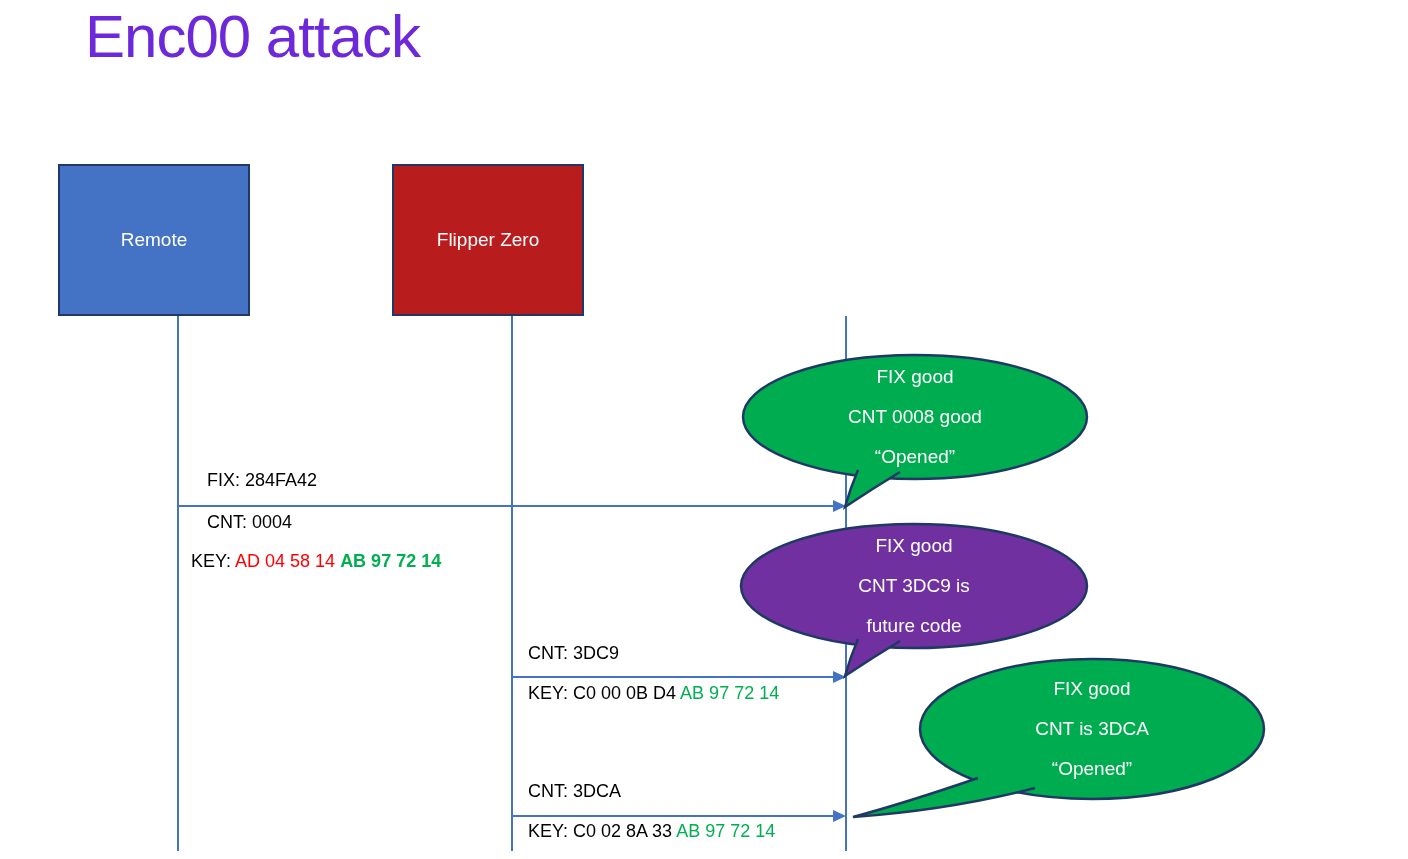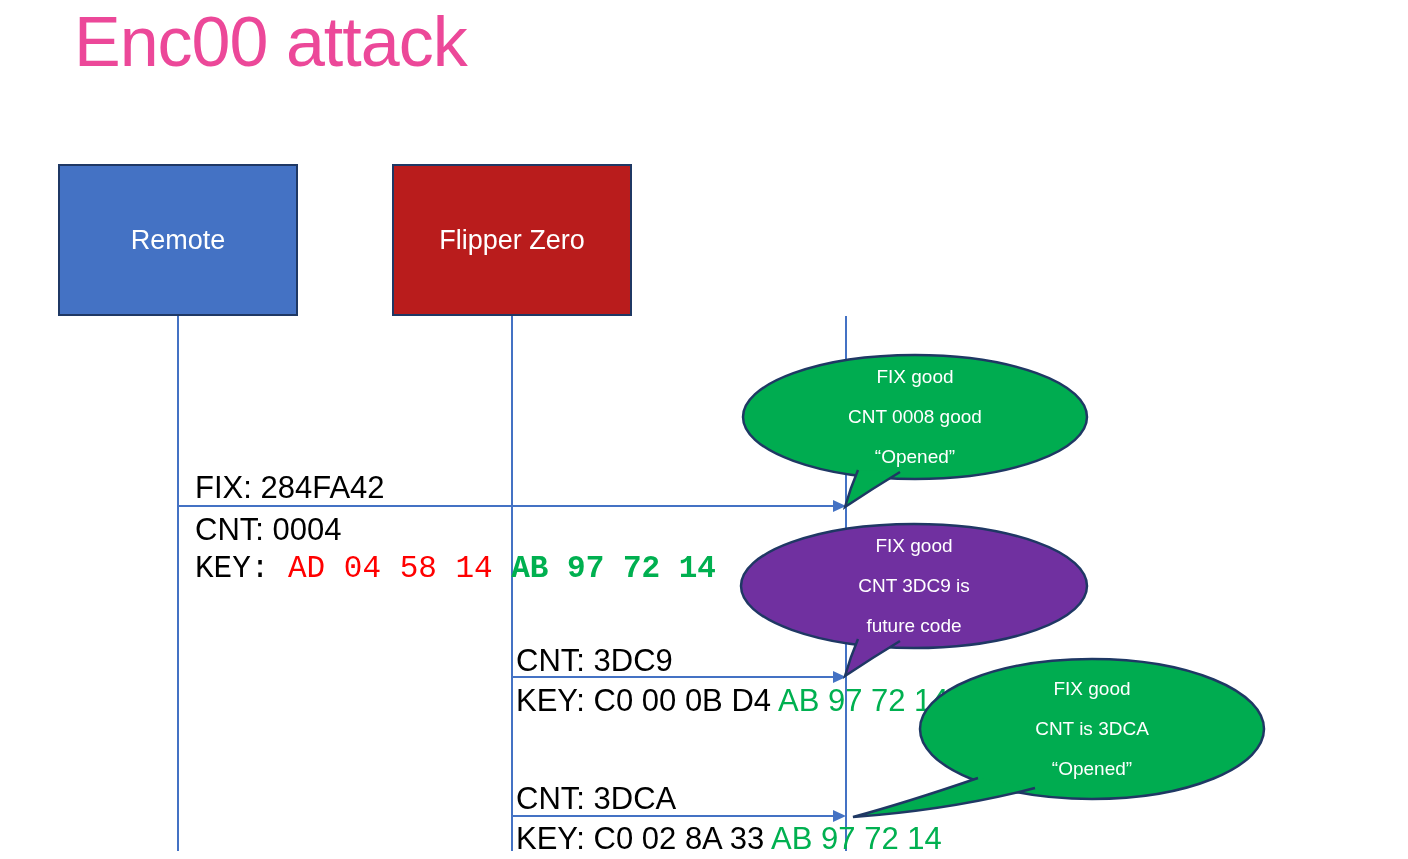--- a/index.html
+++ b/index.html
@@ -1,52 +1,52 @@
 <!DOCTYPE html>
 <html><head>
 <meta charset="utf-8">
 <style>
   html,body { margin:0; padding:0; background:#ffffff; }
   .slide {
     position:relative; width:1408px; height:859px; background:#ffffff;
     overflow:hidden; font-family:"Liberation Sans", sans-serif;
   }
   .title {
-    position:absolute; left:74px; top:2px; font-size:70px; font-weight:300;
-    color:#ec4899; letter-spacing:-1px; white-space:nowrap;
+    position:absolute; left:85px; top:2px; font-size:60px; font-weight:300;
+    color:#6d28d9; letter-spacing:-1px; white-space:nowrap;
   }
   
   .actor {
-    position:absolute; width:240px; height:152px; box-sizing:border-box;
+    position:absolute; width:192px; height:152px; box-sizing:border-box;
     border:2.5px solid #1F3864; display:flex; align-items:center; justify-content:center;
-    color:#ffffff; font-size:27px; white-space:nowrap;
+    color:#ffffff; font-size:19px; white-space:nowrap;
   }
   .actor-remote   { left:58px;  top:164px; background:#4472C4; }
   .actor-flipper  { left:392px; top:164px; background:#b91c1c; }
   .actor-receiver { left:726px; top:164px; background:#00AC50; }
   
   .lifeline { position:absolute; top:316px; height:535px; width:1.5px; background:#4472C4; }
   .lifeline-remote   { left:177px; }
   .lifeline-flipper  { left:511px; }
   .lifeline-receiver { left:845px; }
   
   .msg-line { position:absolute; height:1.5px; background:#4472C4; }
   .arrowhead {
     position:absolute; width:0; height:0;
     border-top:6px solid transparent; border-bottom:6px solid transparent;
     border-left:13px solid #4472C4;
   }
   .line-1 { left:178px; top:505px; width:656px; }  .head-1 { left:833px; top:500px; }
   .line-2 { left:512px; top:676px; width:322px; }  .head-2 { left:833px; top:671px; }
   .line-3 { left:512px; top:815px; width:322px; }  .head-3 { left:833px; top:810px; }
   
-  .msg { position:absolute; font-size:31px; color:#000000; white-space:nowrap; }
+  .msg { position:absolute; font-size:18px; color:#000000; white-space:nowrap;margin-left:12px; }
   .m1-fix { left:195px; top:470px; }
   .m1-cnt { left:195px; top:512px; }
-  .m1-key { left:195px; top:551px;font-family:Liberation Mono, monospace; }
+  .m1-key { left:179px; top:551px; }
   .m2-cnt { left:516px; top:643px; }
   .m2-key { left:516px; top:683px; }
   .m3-cnt { left:516px; top:781px; }
   .m3-key { left:516px; top:821px; }
   .key-red        { color:#FF0000; }
   .key-green-bold { color:#00B050; font-weight:bold; }
   .key-green      { color:#00B050; }
   
   .bubble-layer { position:absolute; left:0; top:0; pointer-events:none; }
   .shape-green  { fill:#00AC50; stroke:#1F3864; stroke-width:2.5; }

